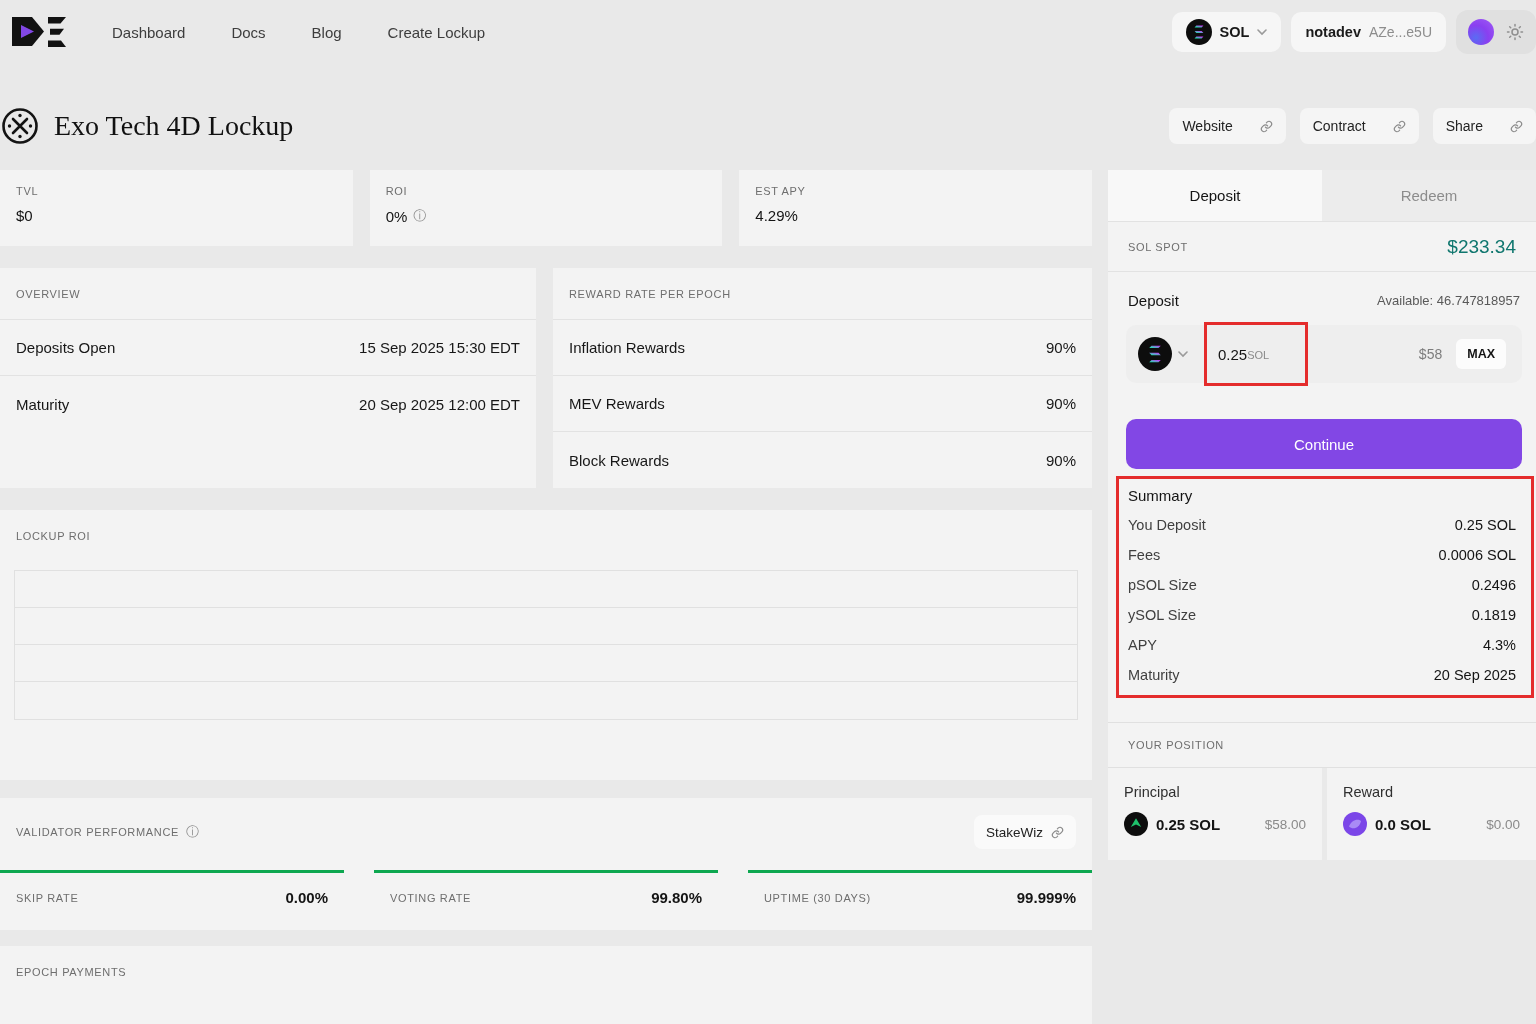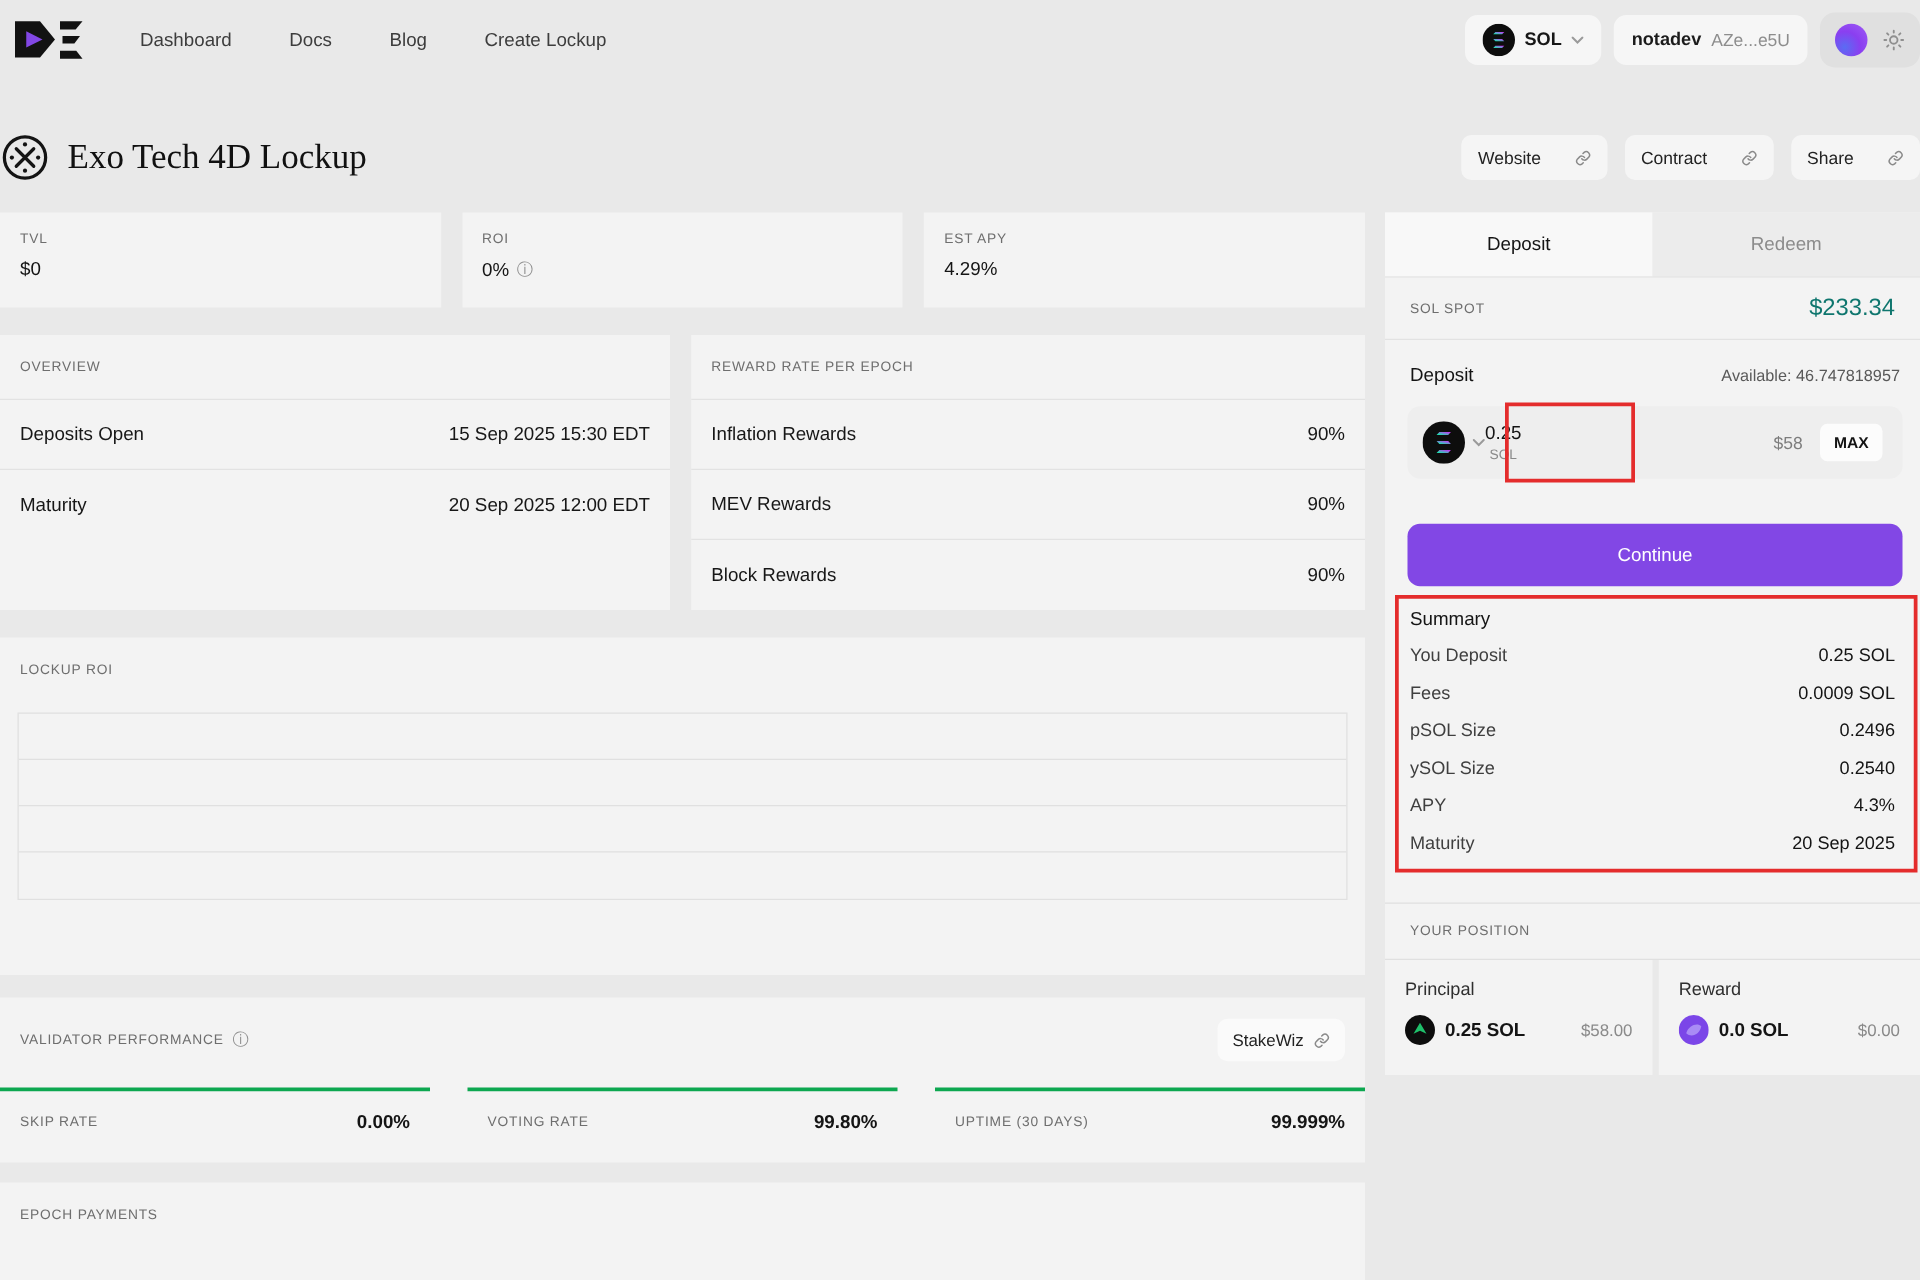--- a/index.html
+++ b/index.html
@@ -81,21 +81,21 @@
   .spot-row { height:50px; display:flex; align-items:center; justify-content:space-between; padding:0 20px;
     border-bottom:1px solid #e2e2e2; }
   .spot-value { font-size:19px; color:#0f766e; }
   .deposit-section { padding:20px 14px 0 18px; }
   .deposit-head { display:flex; align-items:center; justify-content:space-between; padding:0 2px; }
   .deposit-label { font-size:15px; color:#141414; }
   .deposit-available { font-size:13px; color:#595959; }
   .amount-row { margin-top:16px; height:58px; display:flex; align-items:center; background:#eeeeee;
     border-radius:10px; padding:0 16px 0 12px; }
   .token-select { display:flex; align-items:center; gap:6px; cursor:pointer; }
-  .amount-stack { display:flex; flex-direction:column; cursor:text;align-items:center; }
+  .amount-stack { margin-left:30px; display:flex; flex-direction:row; cursor:text; }
   .amount-value { font-size:15px; color:#141414; }
   .amount-token { font-size:11px; color:#8a8a8a; margin-top:3px; }
   .usd-value { margin-left:auto; font-size:14px; color:#7d7d7d; }
   .max-btn { margin-left:14px; background:#fcfcfc; border:none; border-radius:6px; height:30px; padding:0 11px;
     font-size:12.5px; font-weight:600; font-family:inherit; color:#141414; cursor:pointer; }
   .continue-btn { display:block; margin:36px 14px 0 18px; width:calc(100% - 32px); height:50px;
     background:#8247e5; color:#fff; border:none; border-radius:10px; font-size:15px; font-family:inherit; cursor:pointer; }
   .summary { margin-top:14px; padding:0 20px; }
   .summary-title { font-size:15px; color:#141414; padding-top:4px; }
   .summary-rows { margin-top:6px; }
@@ -361,29 +361,29 @@
 
       <div class="summary">
         <div class="summary-title">Summary</div>
         <div class="summary-rows">
           <div class="summary-row">
             <span class="k">You Deposit</span>
               <span class="v">0.25 SOL</span>
           </div>
           <div class="summary-row">
             <span class="k">Fees</span>
-              <span class="v">0.0009 SOL</span>
+              <span class="v">0.0006 SOL</span>
           </div>
           <div class="summary-row">
             <span class="k">pSOL Size</span>
               <span class="v">0.2496</span>
           </div>
           <div class="summary-row">
             <span class="k">ySOL Size</span>
-              <span class="v">0.2540</span>
+              <span class="v">0.1819</span>
           </div>
           <div class="summary-row">
             <span class="k">APY</span>
               <span class="v">4.3%</span>
           </div>
           <div class="summary-row">
             <span class="k">Maturity</span>
               <span class="v">20 Sep 2025</span>
           </div>
         </div>

